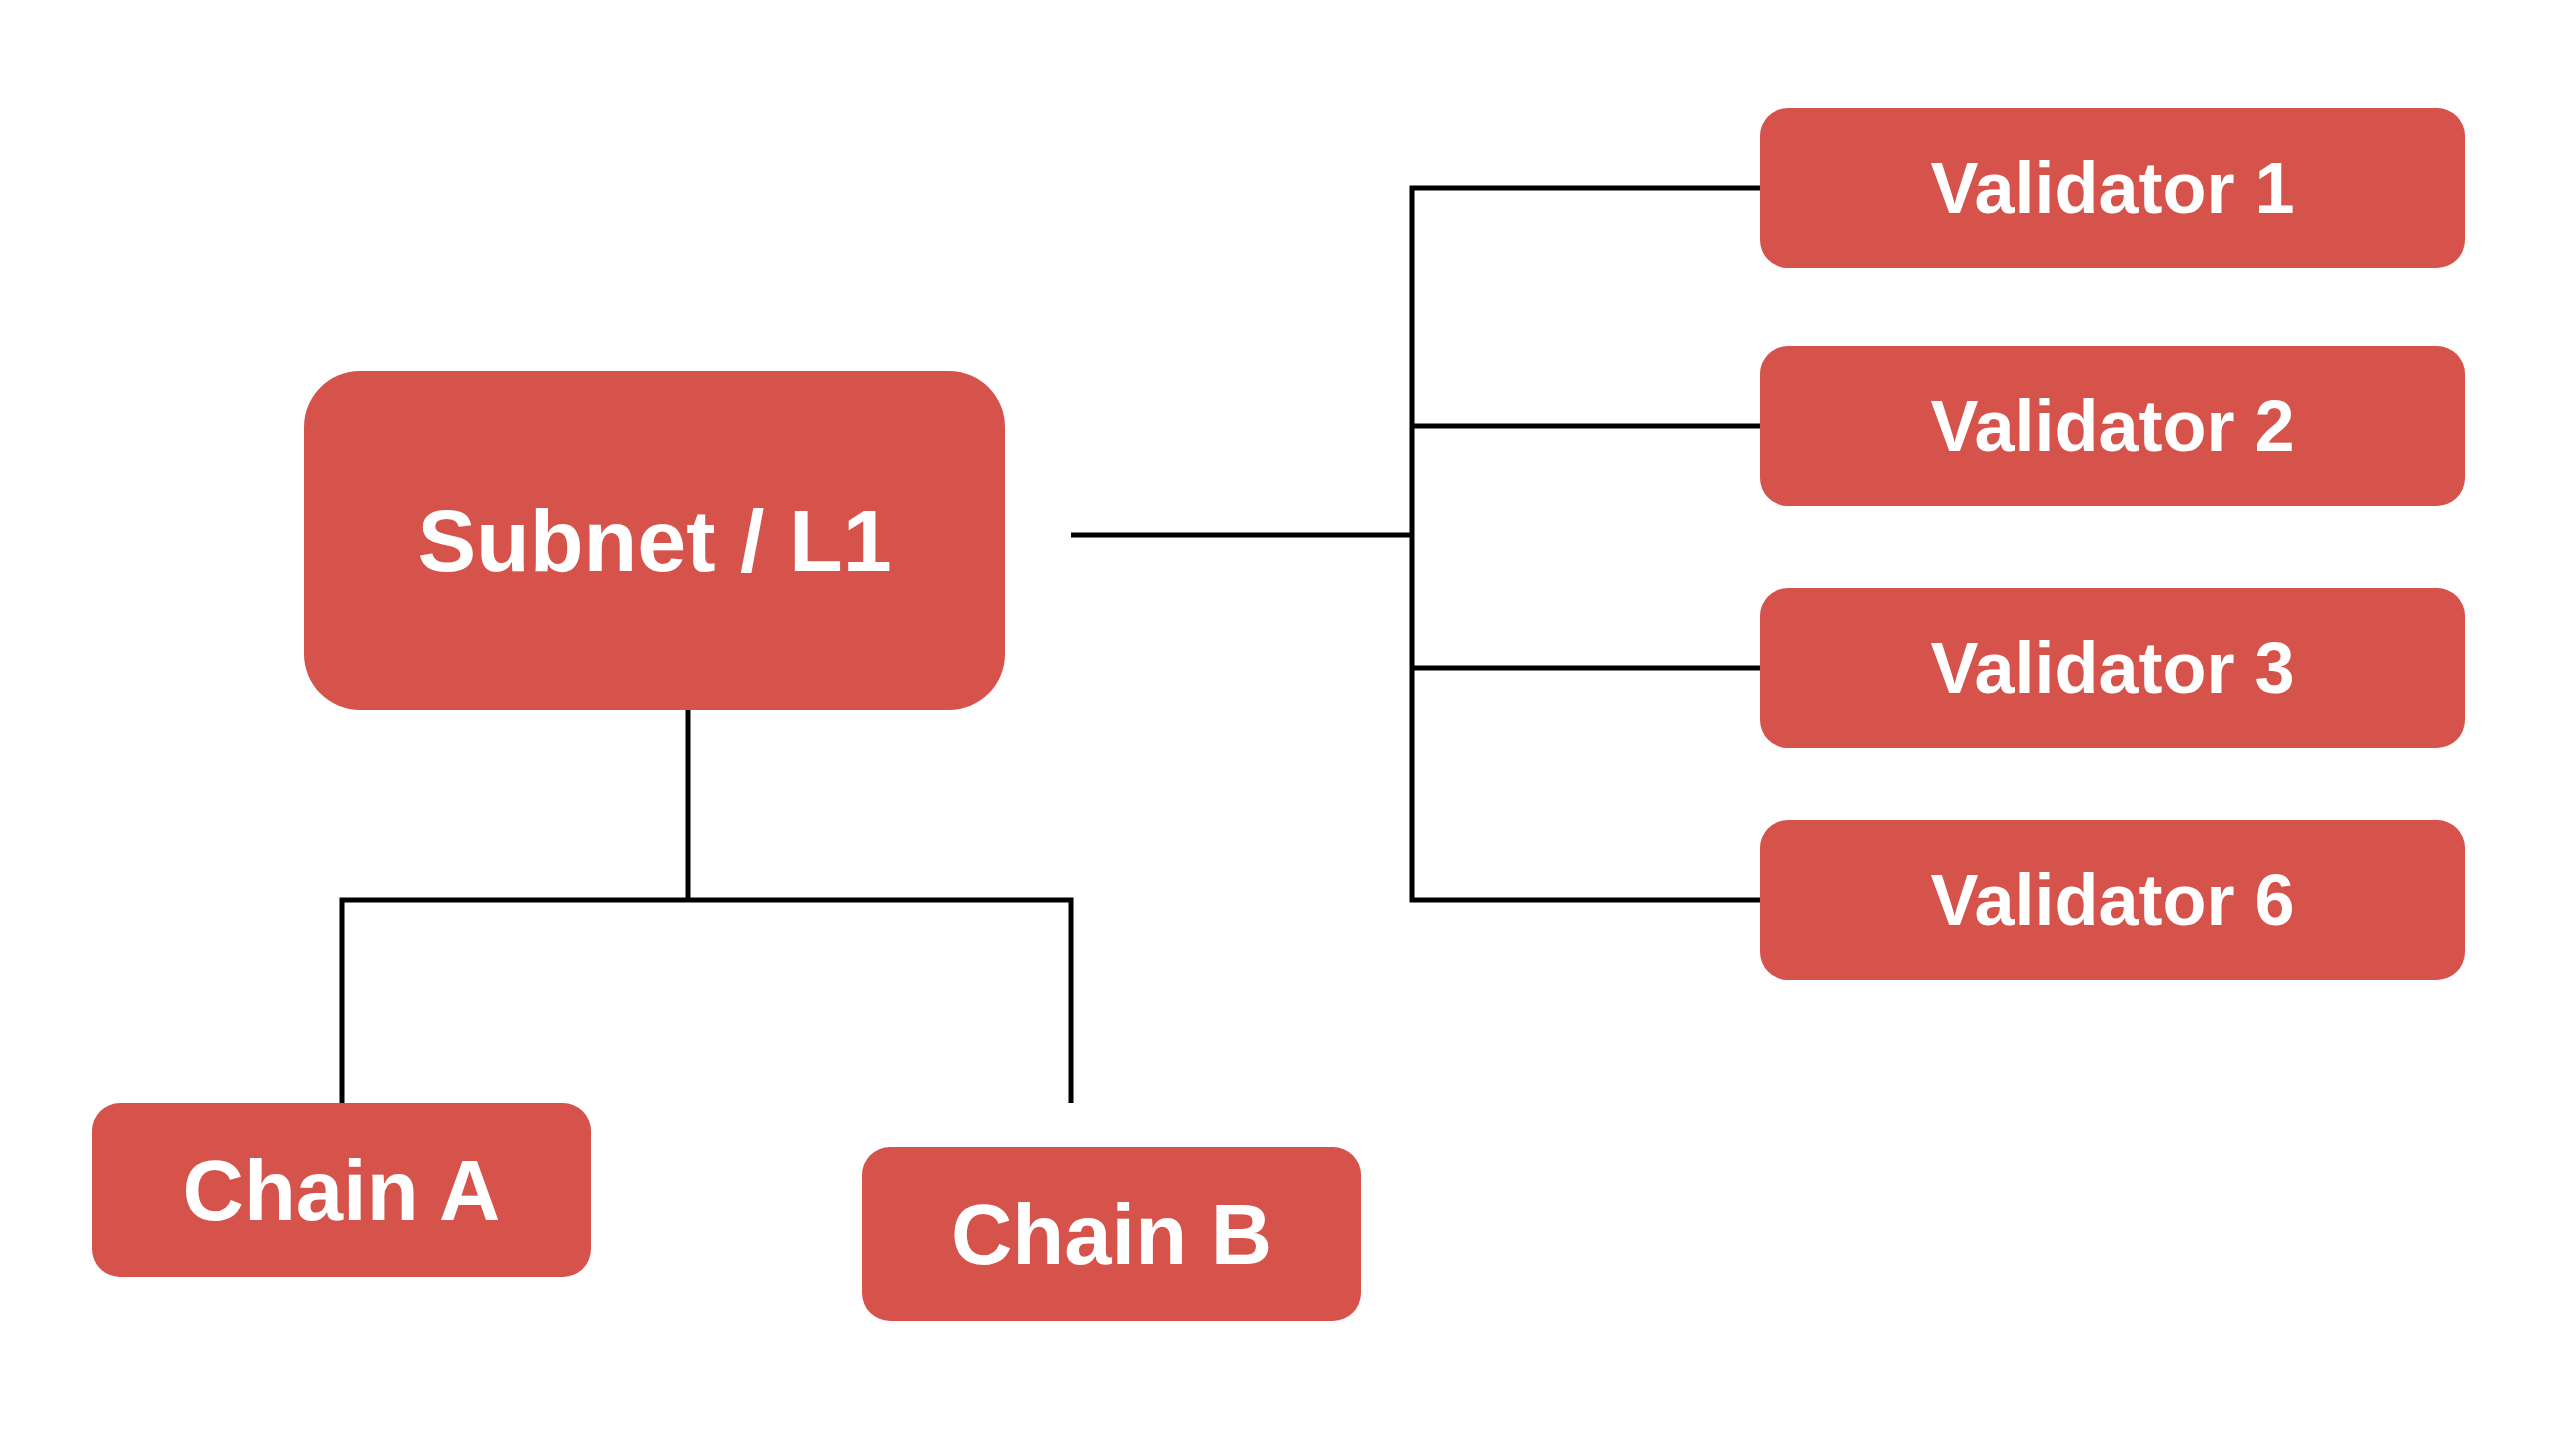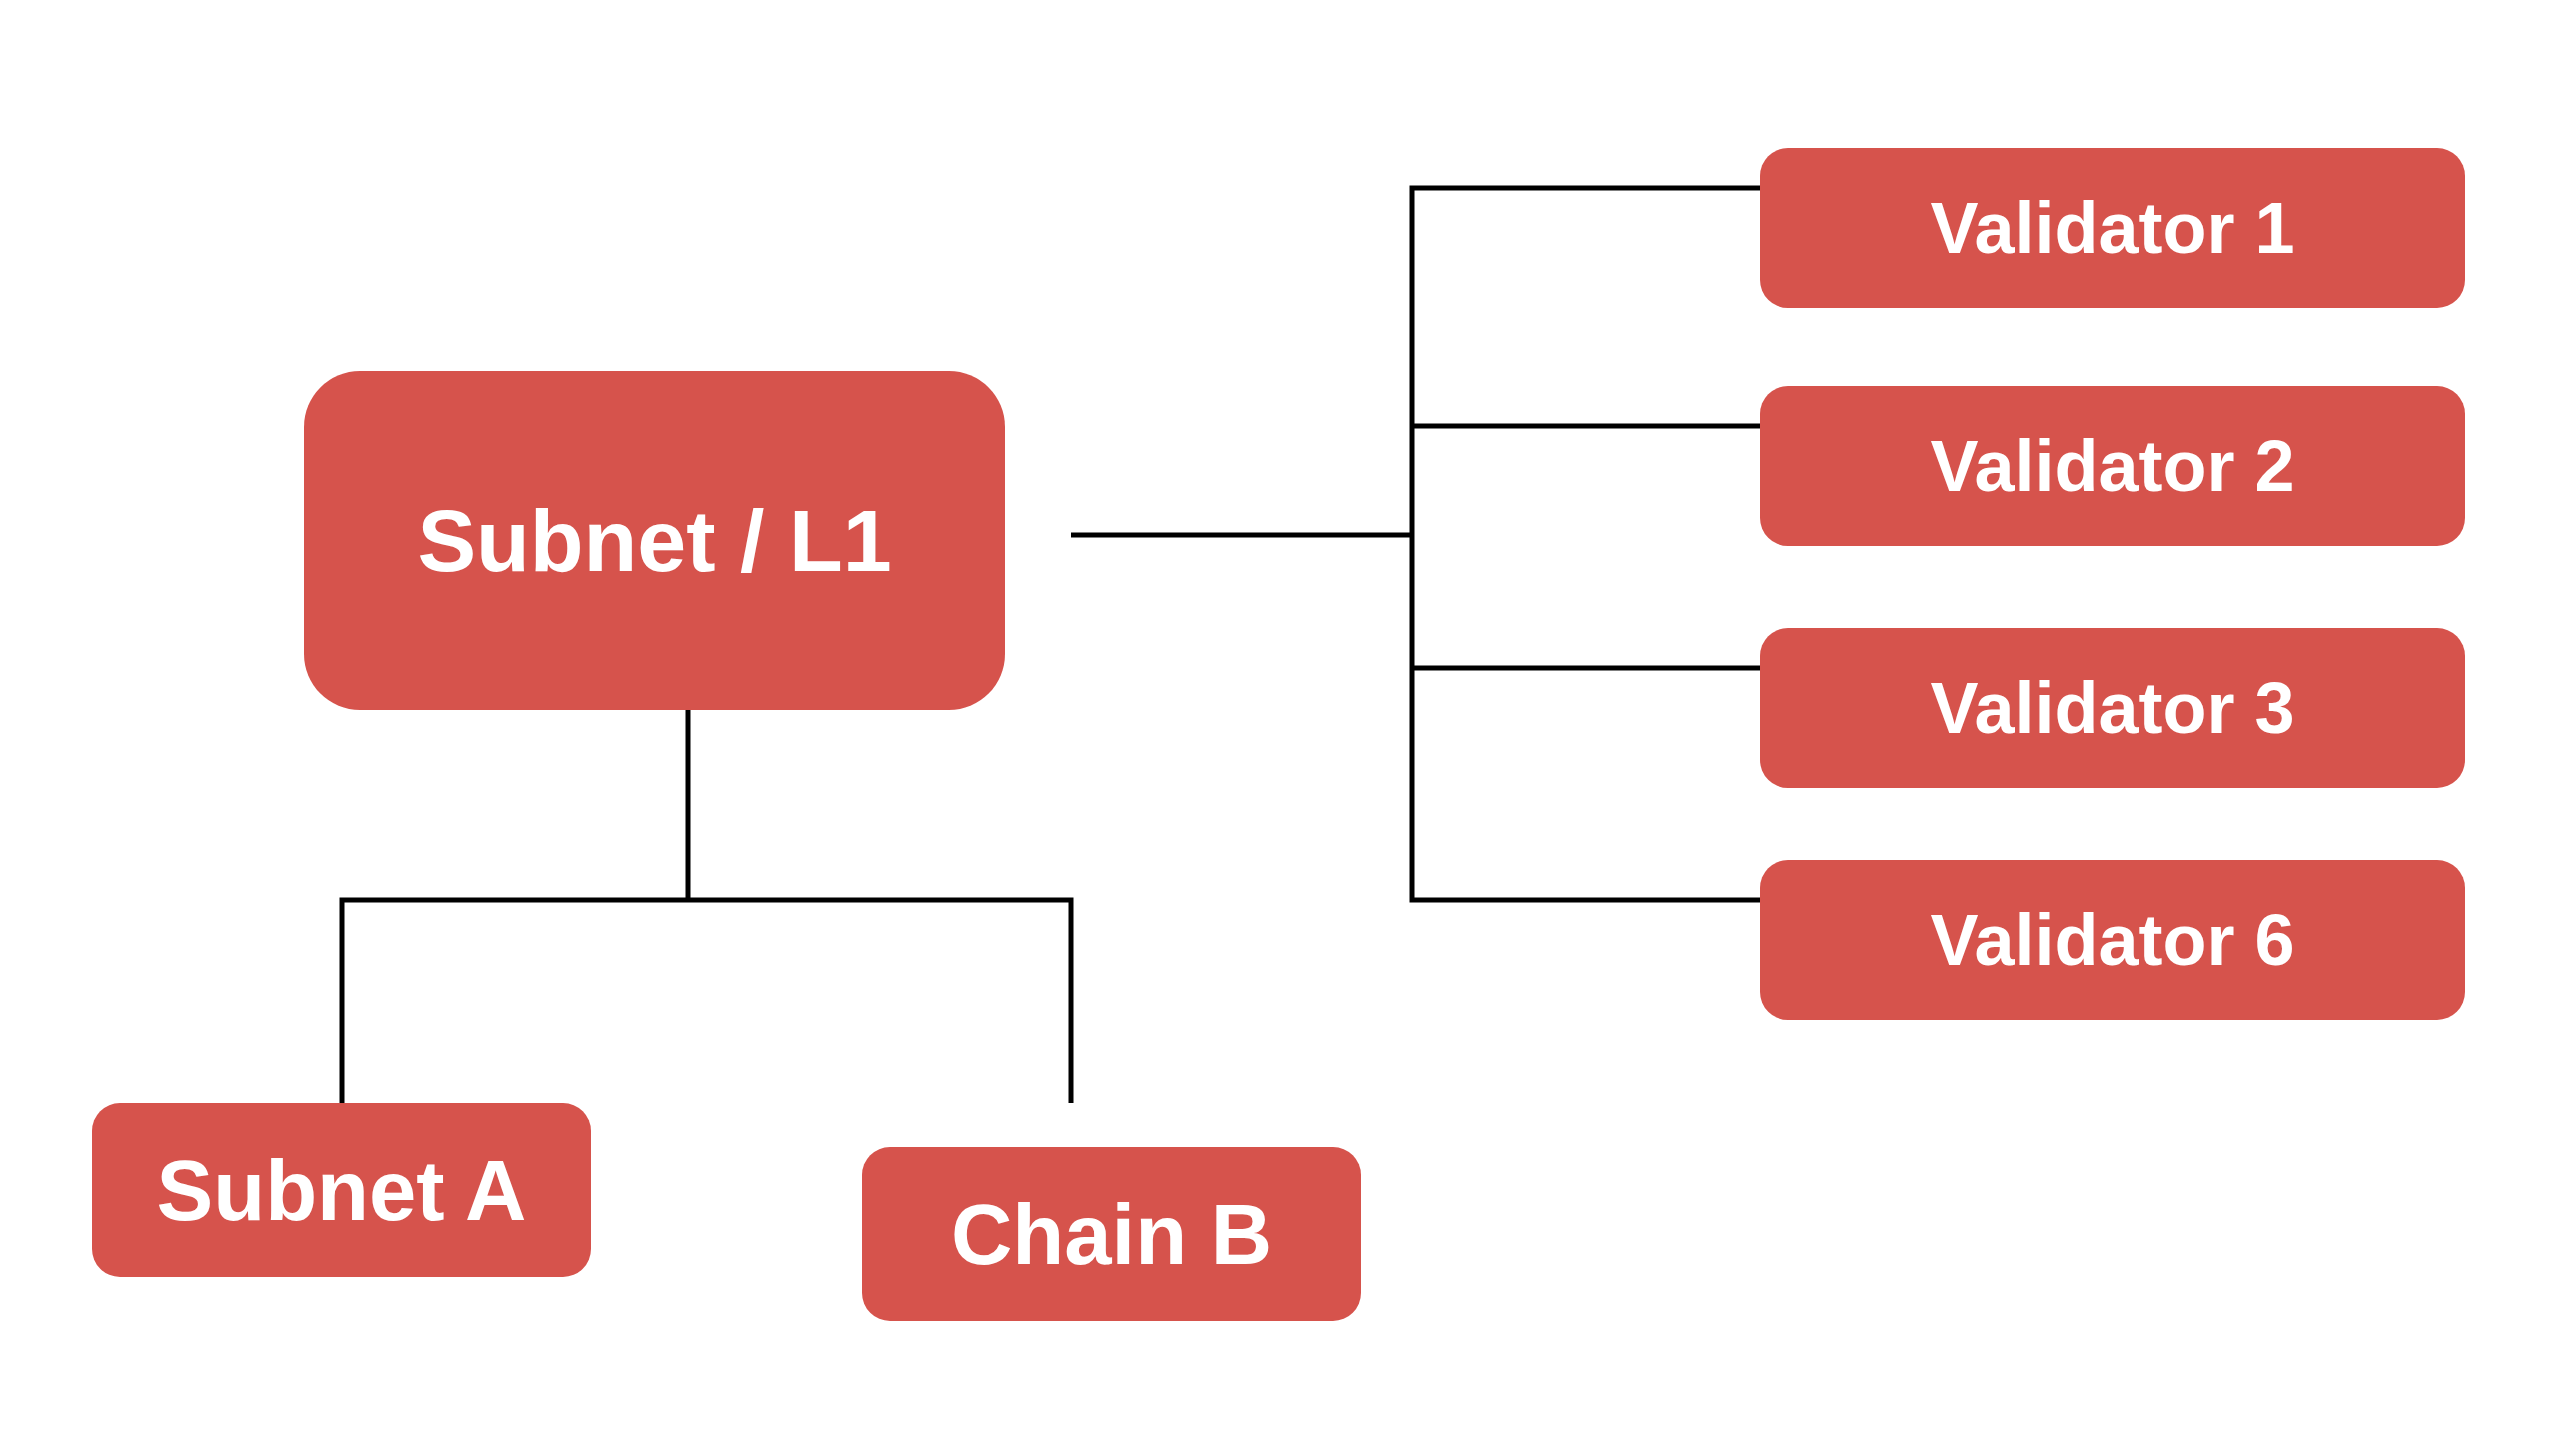--- a/index.html
+++ b/index.html
@@ -52,21 +52,20 @@
     left: 304px; top: 371px;
     width: 701px; height: 339px;
     border-radius: 56px;
     font-size: 88px;
   }
   .node-validator {
     left: 1760px;
     width: 705px; height: 160px;
     border-radius: 28px;
     font-size: 72px;
-    margin-top: 40px;
   }
   .node-validator1 { top: 108px; }
   .node-validator2 { top: 346px; }
   .node-validator3 { top: 588px; }
   .node-validator4 { top: 820px; }
   .node-chain {
     top: 1103px;
     width: 499px; height: 174px;
     border-radius: 28px;
     font-size: 85px;
@@ -102,20 +101,20 @@
 
   <div class="node node-validator node-validator3">
     <span>Validator 3</span>
   </div>
 
   <div class="node node-validator node-validator4">
     <span>Validator 6</span>
   </div>
 
   <div class="node node-chain node-chain-a">
-    <span>Subnet A</span>
+    <span>Chain A</span>
   </div>
 
   <div class="node node-chain node-chain-b">
     <span>Chain B</span>
   </div>
 
 </div>
 
 </body></html>

